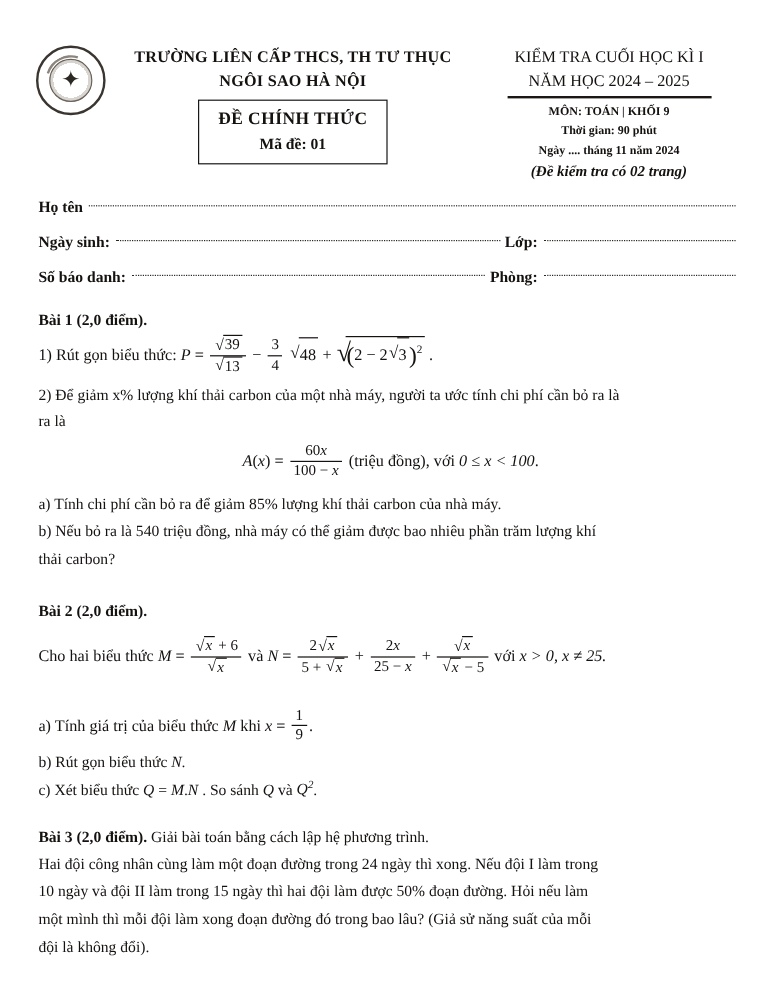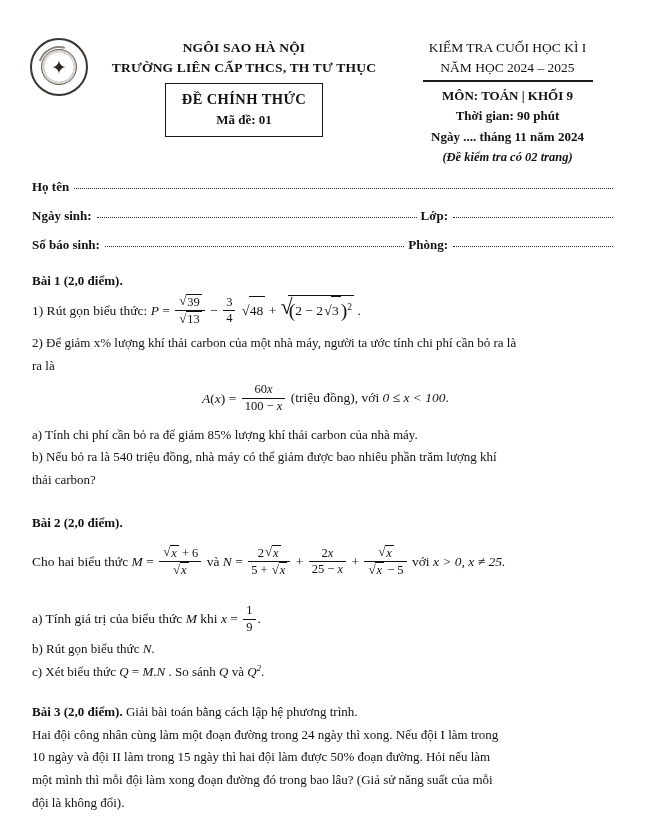--- a/index.html
+++ b/index.html
@@ -109,39 +109,39 @@
     line-height: 1.45;
   }
   .exam-underline {
     width: 170px;
     height: 1.4px;
     background: #1a1714;
     margin: 3px auto 4px auto;
   }
   .exam-sub {
     font-weight: bold;
-    font-size: 13px;
+    font-size: 10px;
     line-height: 1.6;
   }
   .exam-note {
     font-style: italic;
     font-weight: bold;
     font-size: 12.5px;
     margin-top: 2px;
   }
 
   
   .fields {
     margin: 14px 30px 0 32px;
     font-size: 13px;
     font-weight: bold;
   }
   .field-row {
     display: flex;
-    align-items: center;
+    align-items: flex-start;
     margin-bottom: 13px;
     white-space: nowrap;
   }
   .field-label { flex: 0 0 auto; }
   .dots {
     flex: 1 1 auto;
     border-bottom: 1.5px dotted #2b2723;
     margin: 0 4px 0 5px;
     position: relative;
     top: -3px;
@@ -229,22 +229,22 @@
 
 <div class="page">
 
   <div class="header">
     <div class="logo">
       <span class="arc"></span>
       <span class="star">✦</span>
     </div>
 
     <div class="head-left">
+      <div class="school-line">TRƯỜNG LIÊN CẤP THCS, TH TƯ THỤC</div>
       <div class="school-line">NGÔI SAO HÀ NỘI</div>
-      <div class="school-line">TRƯỜNG LIÊN CẤP THCS, TH TƯ THỤC</div>
       <div class="official-box">
         <div class="t1">ĐỀ CHÍNH THỨC</div>
         <div class="t2">Mã đề: 01</div>
       </div>
     </div>
 
     <div class="head-right">
       <div class="exam-title">KIỂM TRA CUỐI HỌC KÌ I</div>
       <div class="exam-title">NĂM HỌC 2024 – 2025</div>
       <div class="exam-underline"></div>
@@ -260,21 +260,21 @@
       <span class="field-label">Họ tên</span>
       <span class="dots grow"></span>
     </div>
     <div class="field-row">
       <span class="field-label">Ngày sinh:</span>
       <span class="dots grow"></span>
       <span class="field-label">Lớp:</span>
       <span class="dots mid"></span>
     </div>
     <div class="field-row">
-      <span class="field-label">Số báo sinh:</span>
+      <span class="field-label">Số báo danh:</span>
       <span class="dots grow"></span>
       <span class="field-label">Phòng:</span>
       <span class="dots mid"></span>
     </div>
   </div>
 
   <div class="content">
 
     <div class="qhead">Bài 1 (2,0 điểm).</div>
 

